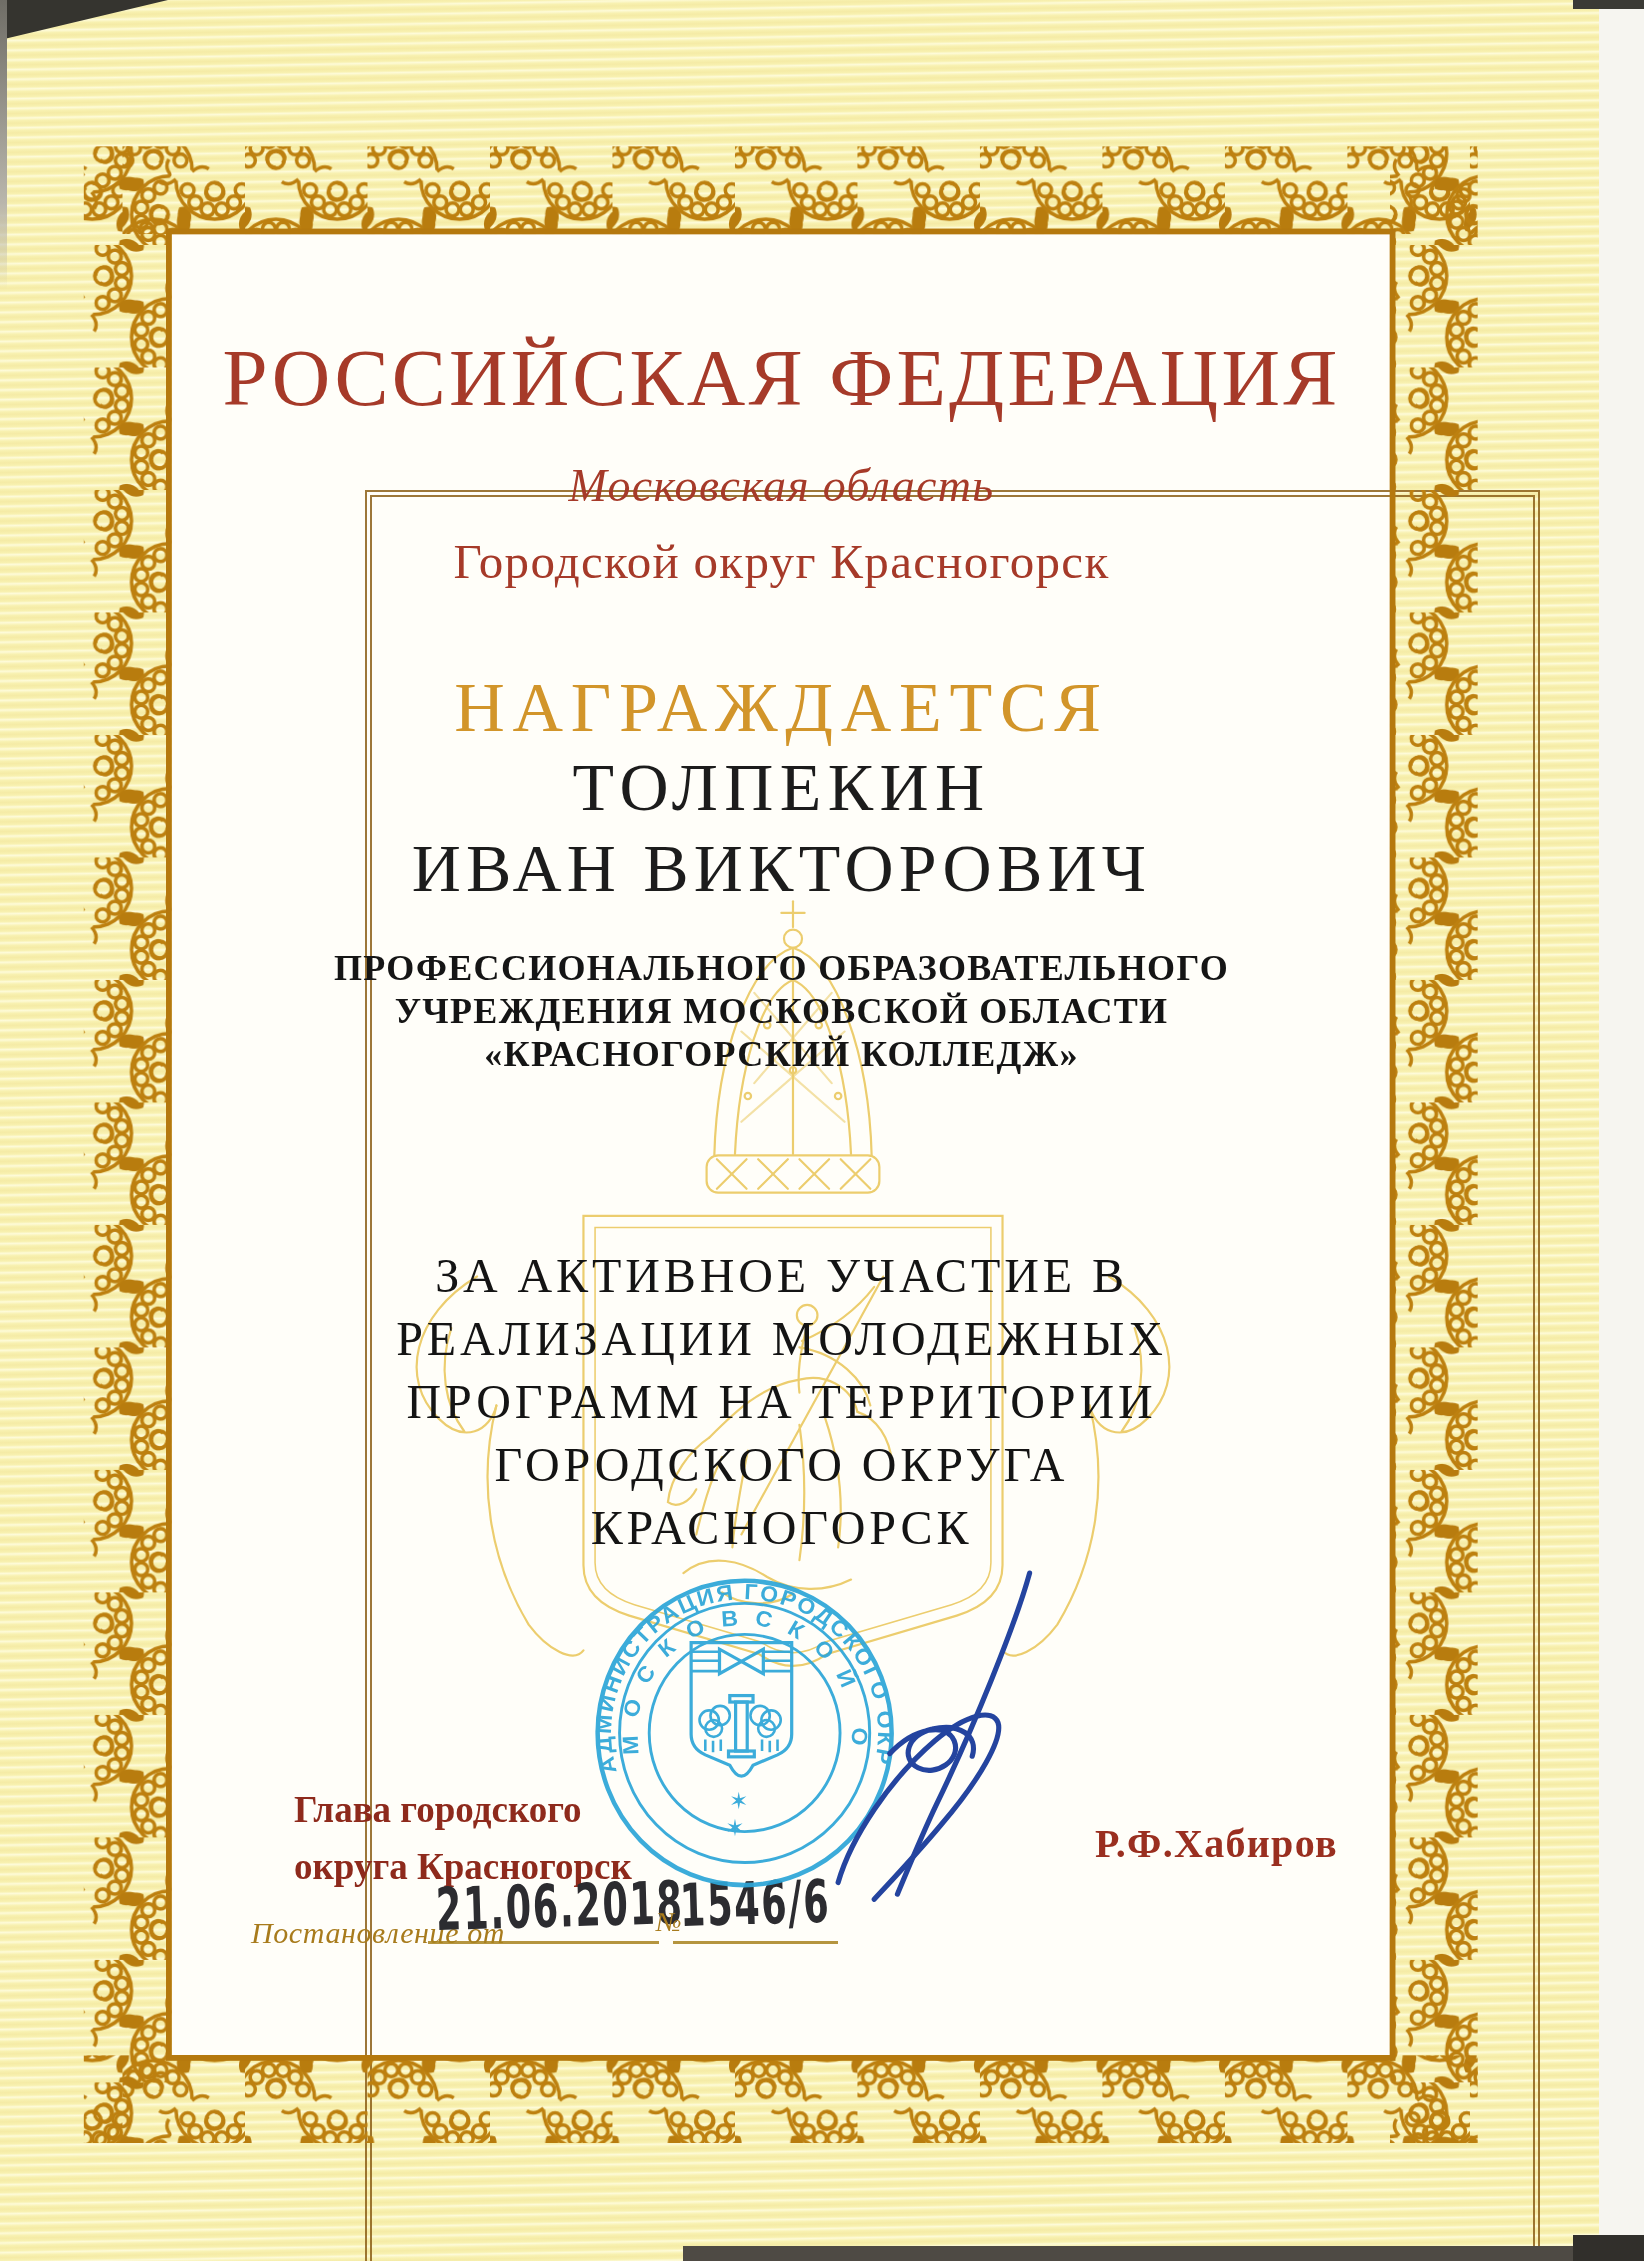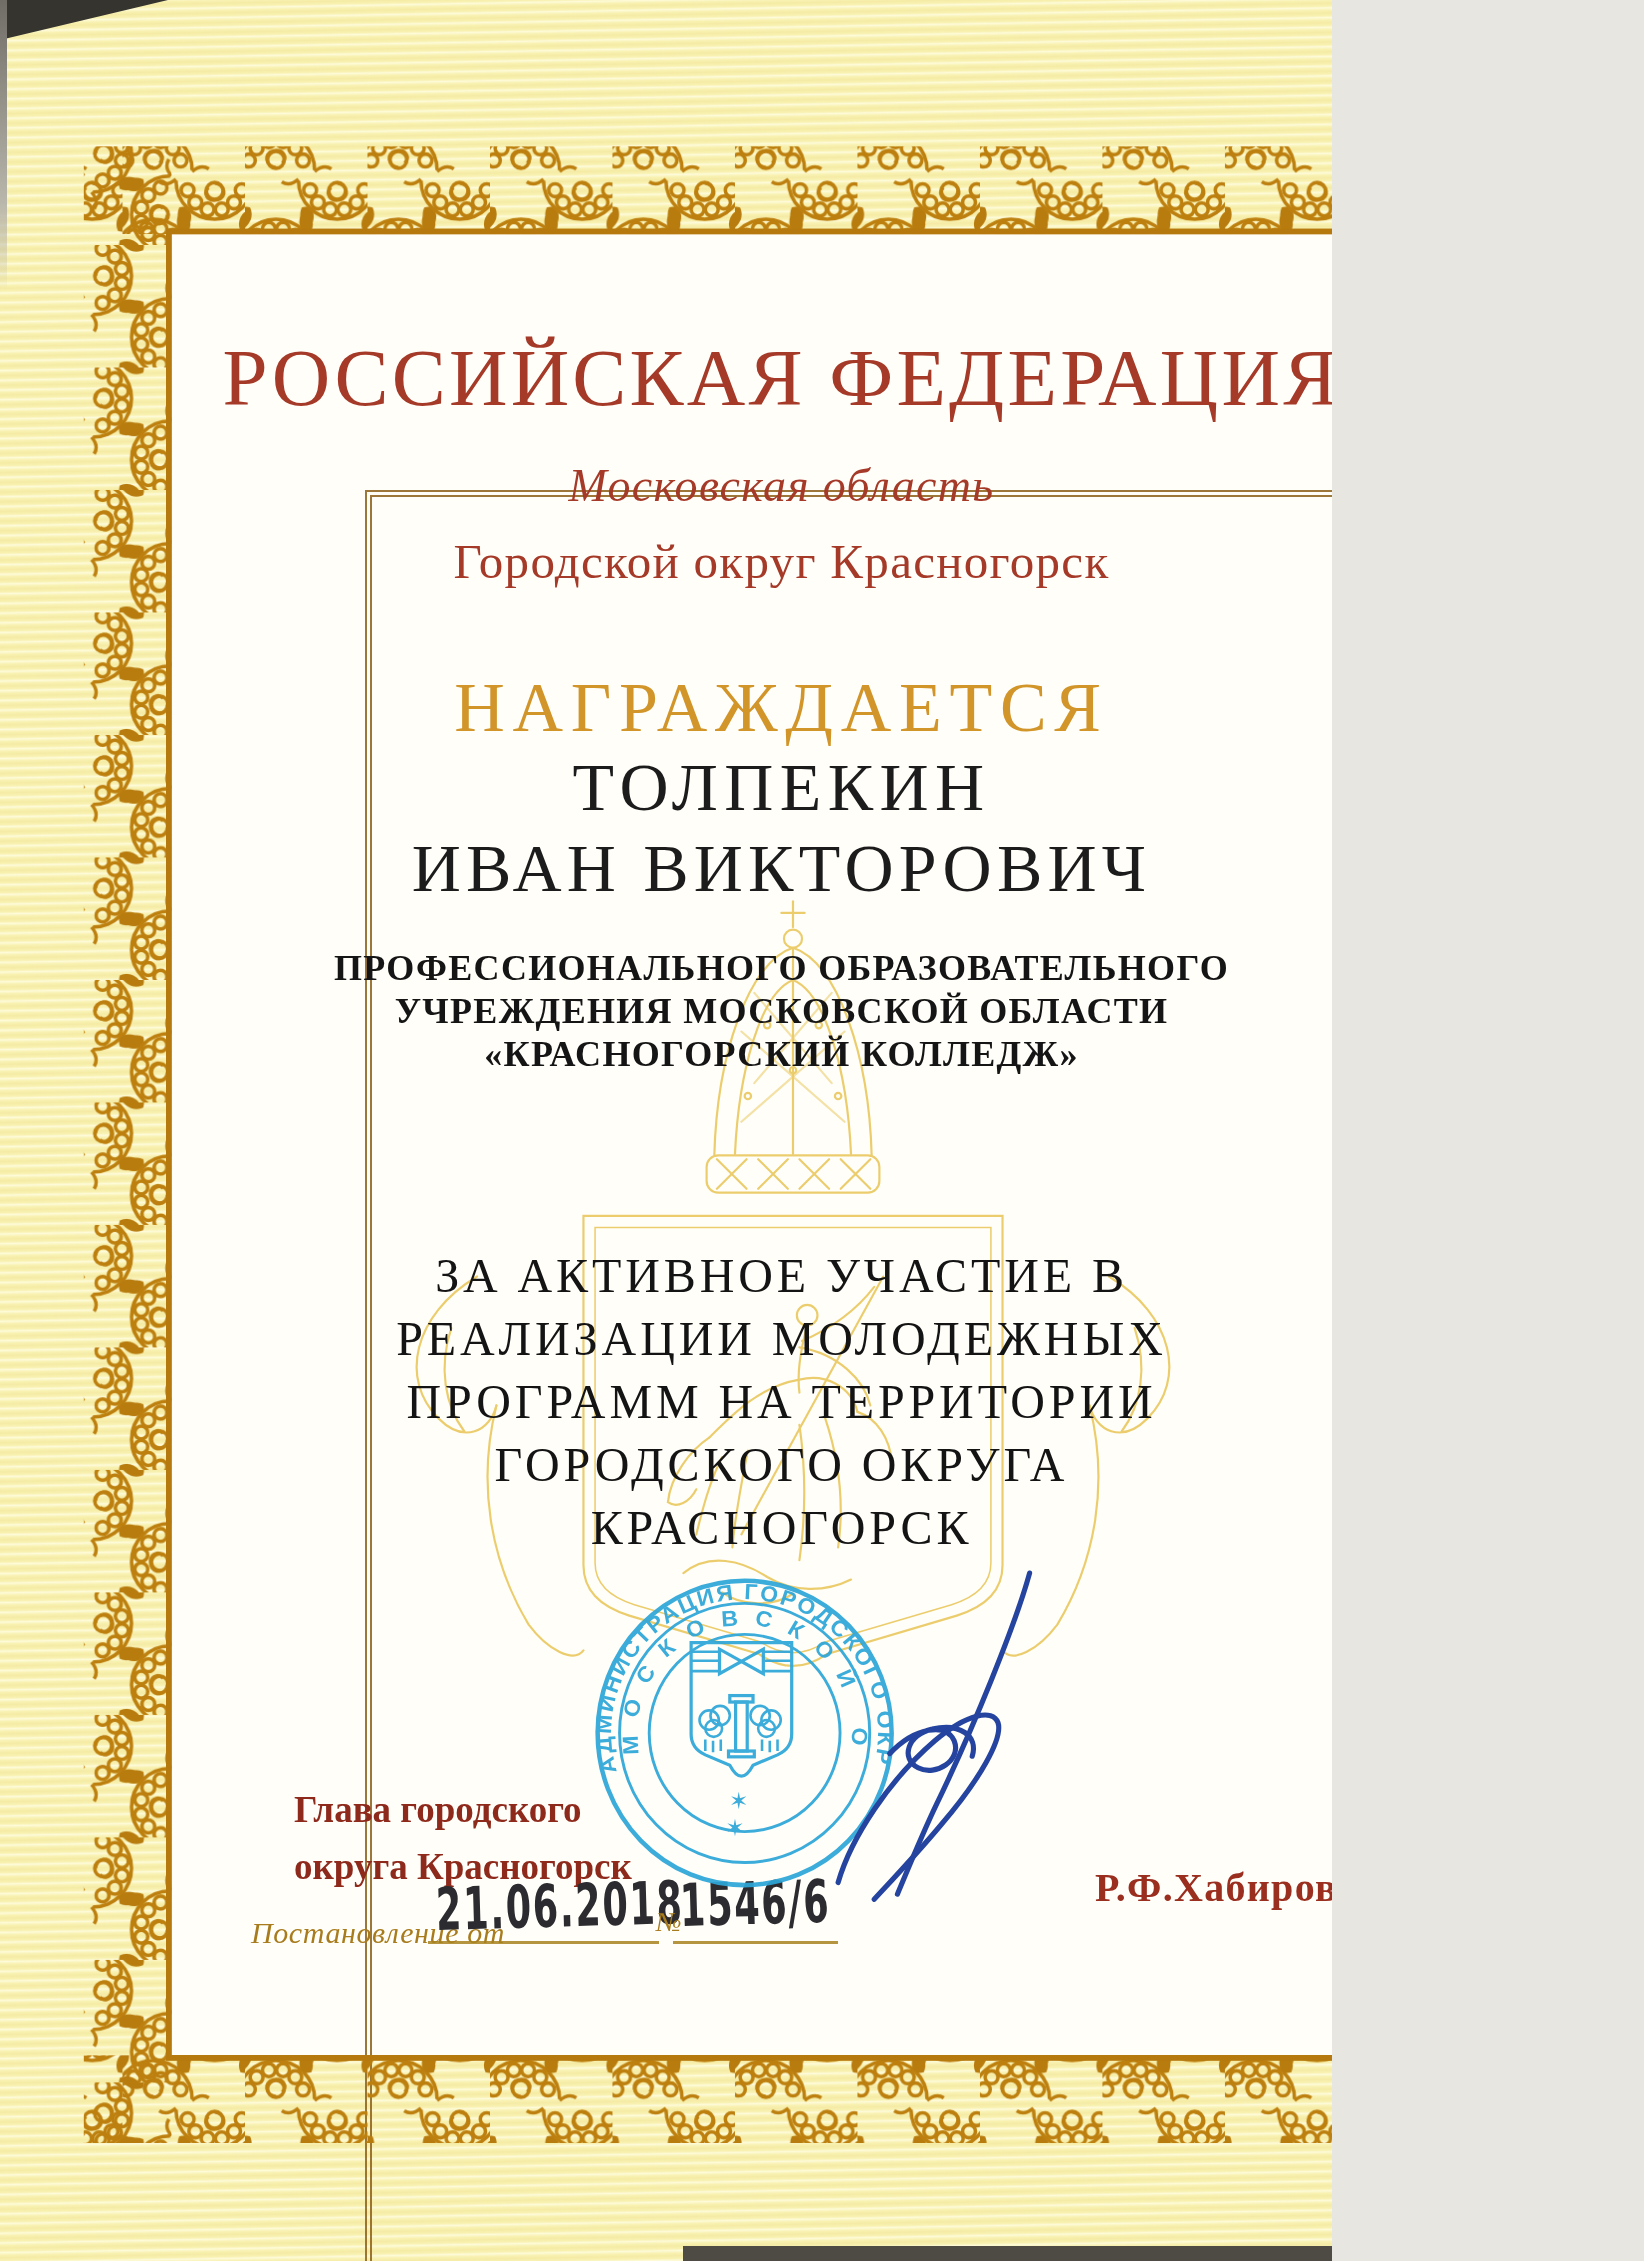--- a/index.html
+++ b/index.html
@@ -1,16 +1,16 @@
 <!DOCTYPE html>
 <html style="font-size:10.3px"><head>
 <meta charset="utf-8">
 <style>
   html,body{margin:0;padding:0;background:#e8e6e0;}
-  .page{position:relative;width:1332px;height:2261px;overflow:hidden;
+  .page{position:relative;width:1644px;height:2261px;overflow:hidden;
         background:#f7f6f2;font-family:"Liberation Serif",serif;}
   
   .paper{position:absolute;left:0;top:0;width:1599px;height:2261px;
          background-color:#f8f1b0;
          background-image:
            repeating-linear-gradient(179deg,
              rgba(255,253,226,0) 0px, rgba(255,253,226,.8) 1.9px,
              rgba(255,253,226,0) 4.5px, rgba(242,230,158,.55) 7px,
              rgba(255,253,226,0) 9.7px);}
   
@@ -45,21 +45,21 @@
   .hand{position:absolute;font-family:"DejaVu Sans",sans-serif;font-weight:bold;
         color:#2c2c30;font-size:59px;transform-origin:left bottom;
         transform:rotate(-1.6deg) scale(.62,1);letter-spacing:2.6px;white-space:nowrap;}
   .hand-date{left:437px;top:1875px;}
   .hand-num{left:681px;top:1871px;}
   .numero{position:absolute;left:656px;top:1907px;font-size:27px;font-style:italic;
           color:#a87b1c;}
   .uline{position:absolute;height:2.6px;background:#a8831f;top:1941px;opacity:.85;}
   .ul1{left:428px;width:231px;}
   .ul2{left:673px;width:165px;}
-  .signer{position:absolute;left:1095px;top:1864px;font-size:40px;font-weight:bold;
+  .signer{position:absolute;left:1095px;top:1820px;font-size:40px;font-weight:bold;
           color:#9a2f20;letter-spacing:1.3px;}
 
   
   .right-strip{position:absolute;left:1599px;top:0;width:45px;height:2261px;background:#f6f5f0;}
   .tl-wedge{position:absolute;left:0;top:0;width:168px;height:40px;background:#35342f;
             clip-path:polygon(0 0,100% 0,0 100%);}
   .left-sliver{position:absolute;left:0;top:0;width:7px;height:290px;
                background:linear-gradient(180deg,#6f6d66,#b9b6ac 70%,rgba(185,182,172,0));}
   .bottom-bar{position:absolute;left:683px;top:2246px;width:961px;height:15px;background:#4e4a44;}
   .br-corner{position:absolute;left:1573px;top:2235px;width:71px;height:26.4px;background:#312f2b;}

